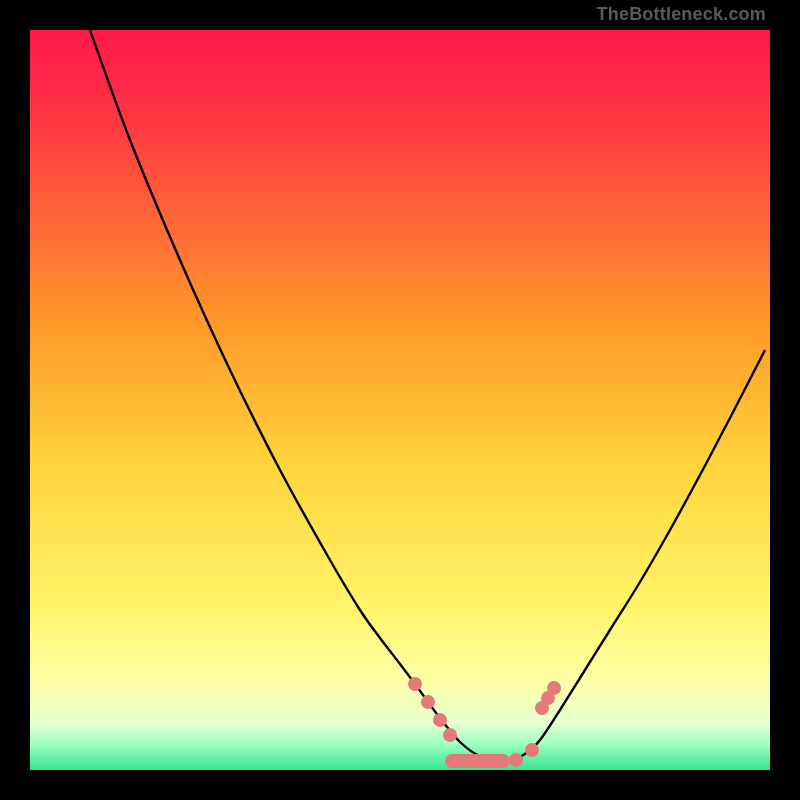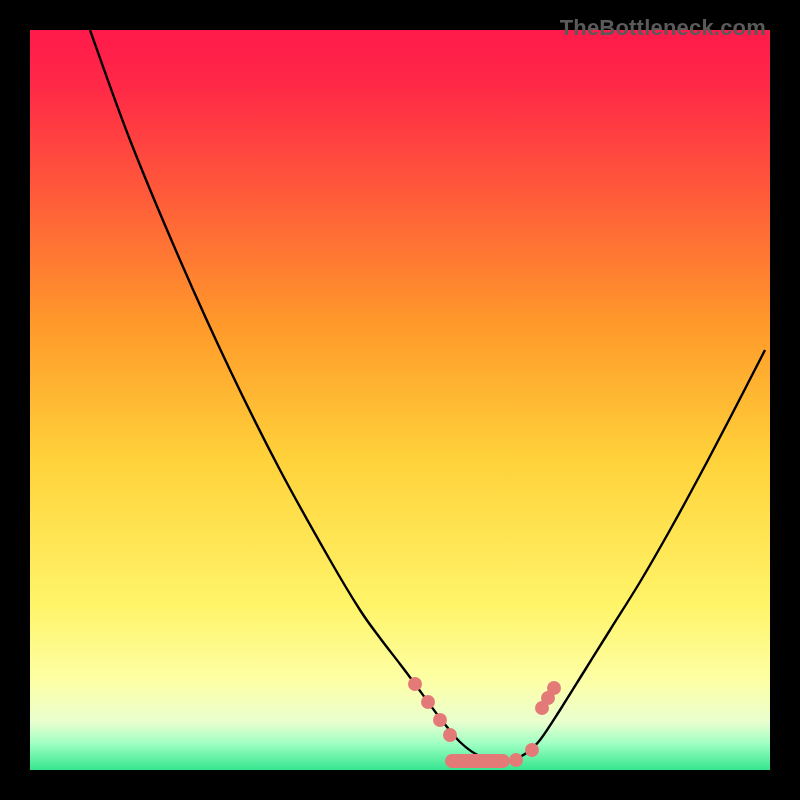--- a/index.html
+++ b/index.html
@@ -13,24 +13,24 @@
   .frame {
     position: absolute;
     left: 30px;
     top: 30px;
     width: 740px;
     height: 740px;
     overflow: hidden;
   }
   .watermark {
     position: absolute;
-    top: 15px;
+    top: 4px;
     right: 34px;
     font-family: Arial, Helvetica, sans-serif;
-    font-size: 22px;
+    font-size: 18px;
     font-weight: bold;
     color: #5a5a5a;
     letter-spacing: 0.2px;
   }
   svg.curve {
     position: absolute;
     left: 0; top: 0;
   }
   .dot {
     position: absolute;

